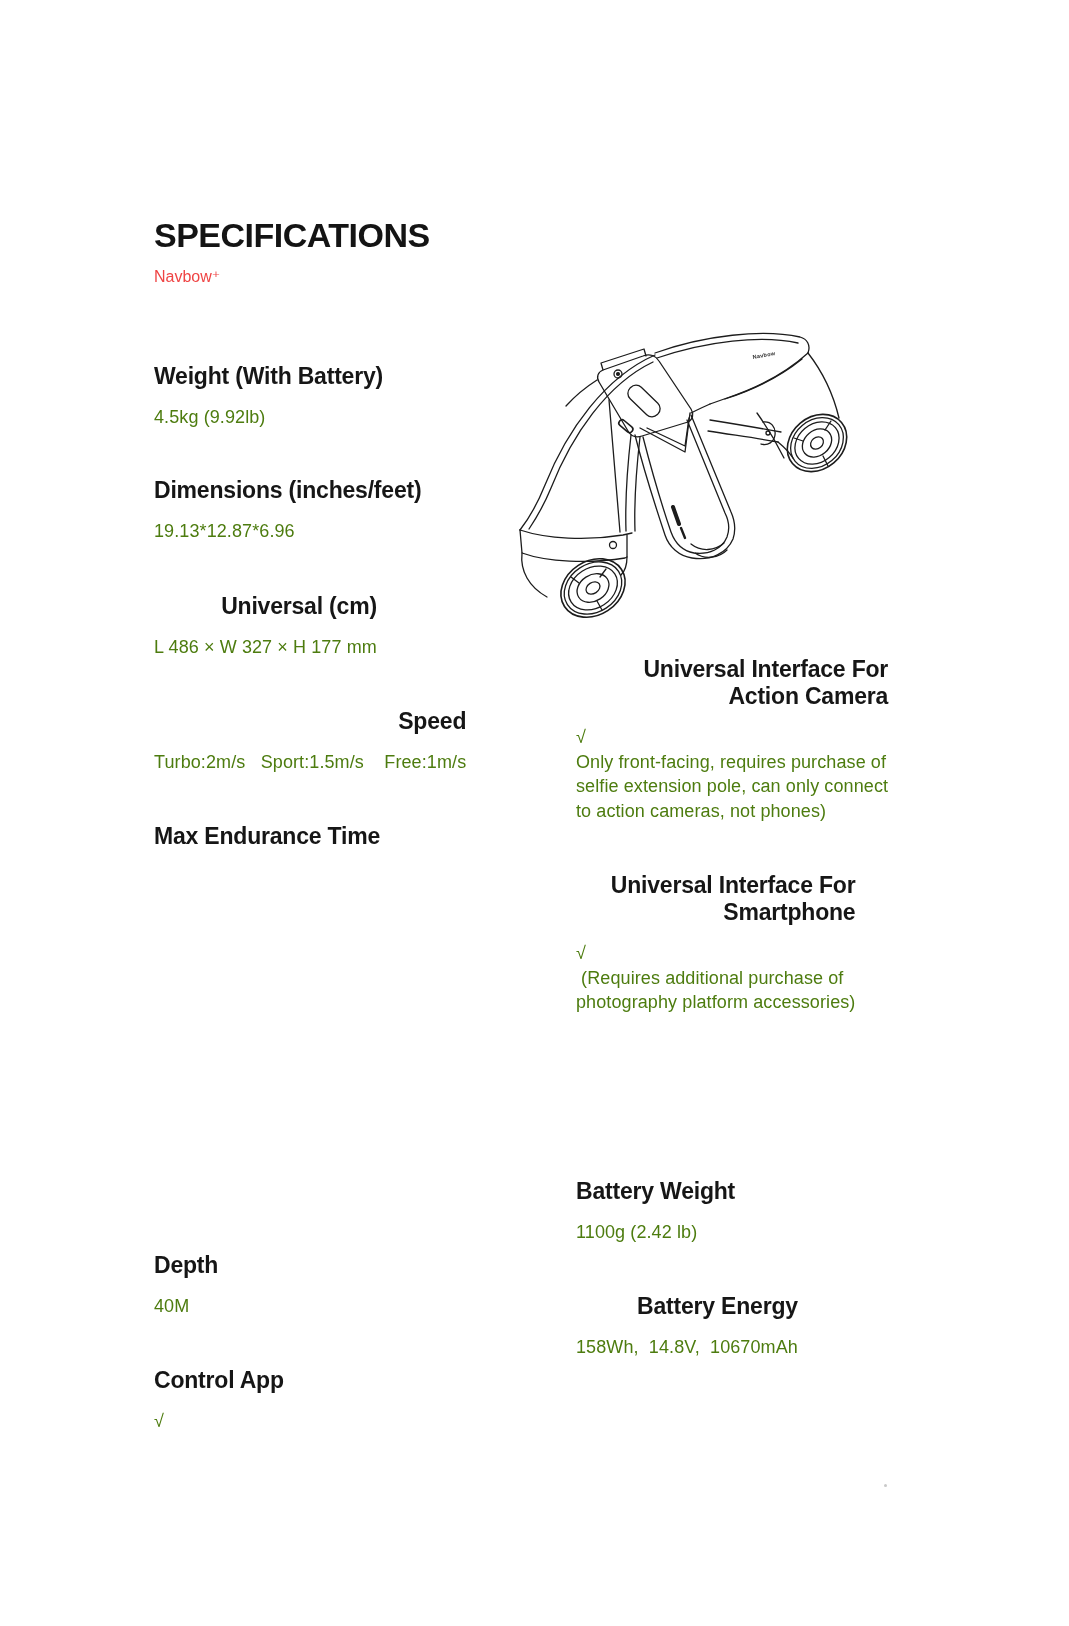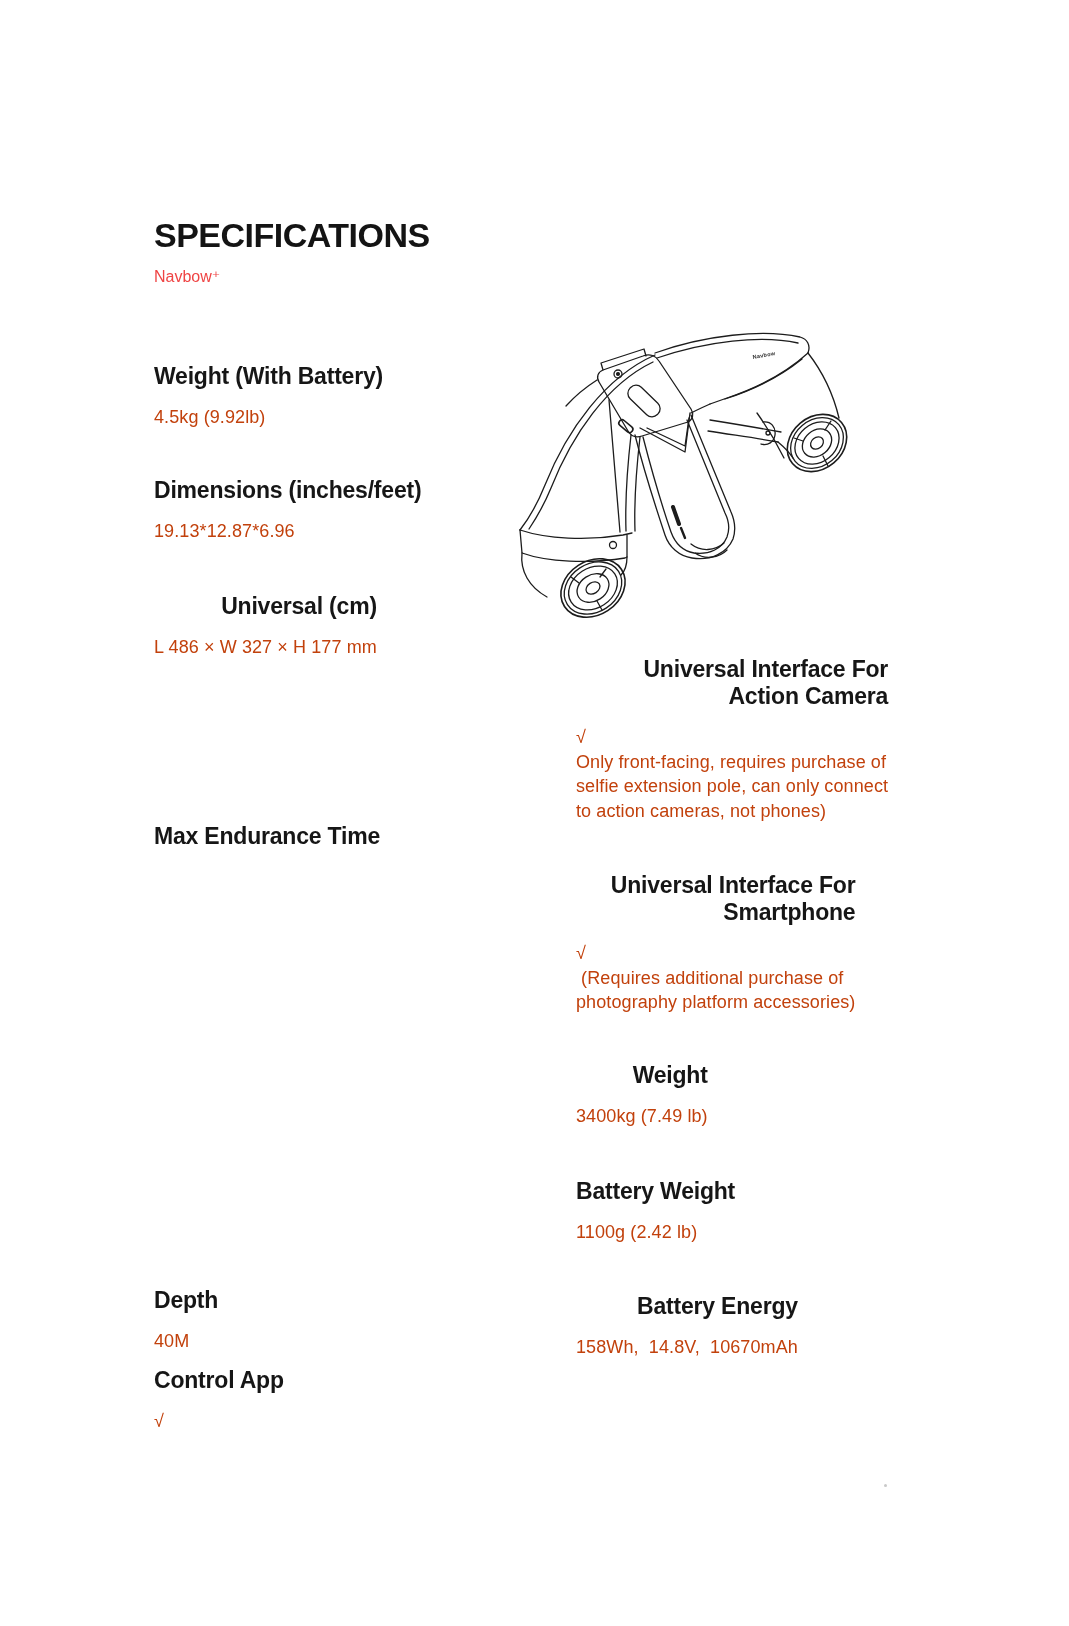--- a/index.html
+++ b/index.html
@@ -19,27 +19,27 @@
   .subtitle{
     left:154px;top:267px;
     font-size:16px;color:#ef4444;
   }
   .sec{position:absolute;}
   .sec h2{
     margin:0;font-size:23px;font-weight:bold;color:#161616;
     line-height:27px;white-space:pre-wrap;letter-spacing:-0.2px;text-align:right;
   }
   .sec p{
-    margin:15px 0 0 0;font-size:18px;color:#c2410c;
+    margin:15px 0 0 0;font-size:18px;color:#4d7c0f;
     line-height:24.5px;white-space:pre-wrap;letter-spacing:0.1px;
   }
   .col-l{left:154px;}
   .col-r{left:576px;}
   .l0{top:363px;} .l1{top:477px;} .l2{top:593px;} .l3{top:708px;}
-  .l4{top:823px;} .l5{top:1135px;} .l6{top:1252px;margin-top:35px;} .l7{top:1367px;}
+  .l4{top:823px;} .l5{top:1135px;} .l6{top:1252px;} .l7{top:1367px;}
   .r0{top:656px;} .r1{top:872px;} .r2{top:1062px;} .r3{top:1178px;} .r4{top:1293px;}
   .figure{
     position:absolute;left:505px;top:325px;width:360px;height:305px;
   }
   .figure .ln{stroke:#1c1c1c;fill:none;stroke-width:1.3;stroke-linecap:round;stroke-linejoin:round;}
   .figure text{
     font-family:"Liberation Sans","DejaVu Sans",sans-serif;
     font-size:5.5px;font-weight:bold;fill:#2a2a2a;stroke:none;letter-spacing:0.3px;
   }
   .page-dot{
@@ -60,20 +60,24 @@
     <p>4.5kg (9.92lb)</p>
   </section>
   <section class="sec col-l l1">
     <h2>Dimensions (inches/feet)</h2>
     <p>19.13*12.87*6.96</p>
   </section>
   <section class="sec col-l l2">
     <h2>Universal (cm)</h2>
     <p>L 486 × W 327 × H 177 mm</p>
   </section>
+  <section class="sec col-l l3">
+    <h2>Speed</h2>
+    <p>Turbo:2m/s   Sport:1.5m/s    Free:1m/s</p>
+  </section>
   <section class="sec col-l l4">
     <h2>Max Endurance Time</h2>
   </section>
   <section class="sec col-l l6">
     <h2>Depth</h2>
     <p>40M</p>
   </section>
   <section class="sec col-l l7">
     <h2>Control App</h2>
     <p>√</p>
@@ -86,24 +90,20 @@
 Only front-facing, requires purchase of
 selfie extension pole, can only connect
 to action cameras, not phones)</p>
   </section>
   <section class="sec col-r r1">
     <h2>Universal Interface For
 Smartphone</h2>
     <p>√
  (Requires additional purchase of
 photography platform accessories)</p>
-  </section>
-  <section class="sec col-r r2">
-    <h2>Weight</h2>
-    <p>3400kg (7.49 lb)</p>
   </section>
   <section class="sec col-r r3">
     <h2>Battery Weight</h2>
     <p>1100g (2.42 lb)</p>
   </section>
   <section class="sec col-r r4">
     <h2>Battery Energy</h2>
     <p>158Wh,  14.8V,  10670mAh</p>
   </section>
 

